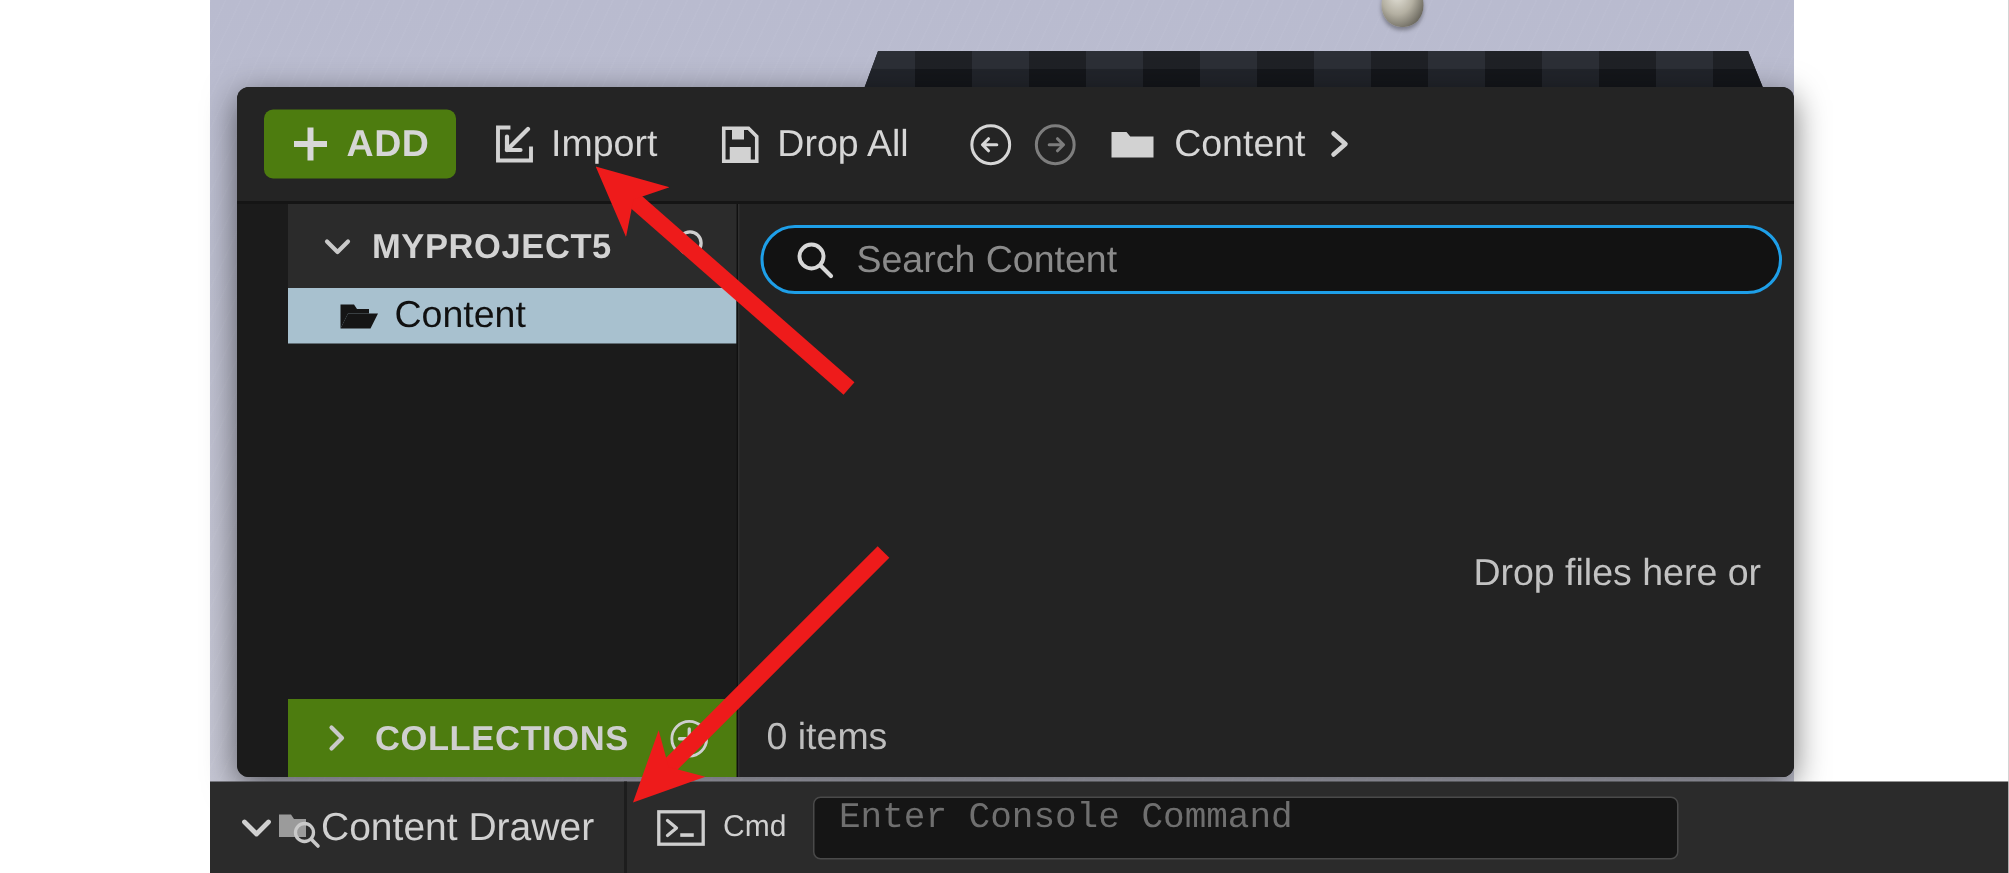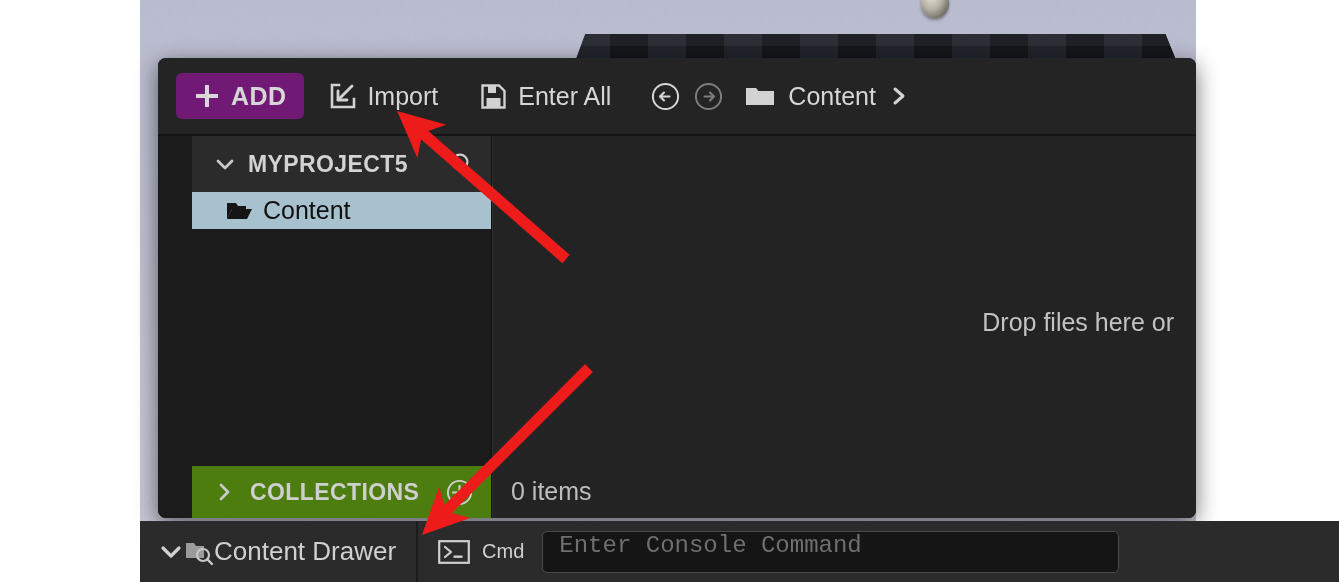--- a/index.html
+++ b/index.html
@@ -105,21 +105,21 @@
     height: 46px;
     padding: 0 16px;
     border-radius: 6px;
     color: #d6d6d6;
     font-size: 25px;
     cursor: pointer;
     user-select: none;
     white-space: nowrap;
   }
   .tb-btn.filled {
-    background: #701a75;
+    background: #4d7c0f;
     font-weight: bold;
     letter-spacing: 0.4px;
     padding: 0 18px;
   }
   .tb-icon {
     display: inline-flex;
     align-items: center;
     justify-content: center;
     flex: 0 0 auto;
   }
@@ -388,21 +388,21 @@
       </div>
 
       <div class="tb-btn" style="margin-left:10px;">
         <span class="tb-icon">
           <svg width="27" height="27" viewBox="0 0 27 27">
             <path d="M2.5 2.5 H19 L24.5 8 V24.5 H2.5 Z" fill="none" stroke="#d2d2d2" stroke-width="2.4"></path>
             <rect x="8" y="2.5" width="8" height="7.5" fill="#d2d2d2"></rect>
             <rect x="6.5" y="15" width="14" height="9.5" fill="#d2d2d2"></rect>
           </svg>
         </span>
-        <span>Enter All</span>
+        <span>Drop All</span>
       </div>
 
       <div class="nav-btns">
         <span class="nav-circle">
           <svg width="29" height="29" viewBox="0 0 29 29">
             <circle cx="14.5" cy="14.5" r="12.6" fill="none" stroke="#d6d6d6" stroke-width="2"></circle>
             <path d="M18.5 14.5 H9.5 M13 10.5 L9 14.5 L13 18.5" stroke="#d6d6d6" stroke-width="2.1" fill="none" stroke-linecap="round" stroke-linejoin="round"></path>
           </svg>
         </span>
         <span class="nav-circle">
@@ -470,20 +470,31 @@
             <svg width="27" height="27" viewBox="0 0 27 27">
               <circle cx="13.5" cy="13.5" r="11.6" fill="none" stroke="#cfcfcf" stroke-width="1.9"></circle>
               <path d="M13.5 7 V20 M7 13.5 H20" stroke="#cfcfcf" stroke-width="2.2" stroke-linecap="round"></path>
             </svg>
           </span>
         </div>
       </div>
 
       <div class="assets">
 
+        <div class="search-wrap">
+          <div class="search-box">
+            <span class="tb-icon">
+              <svg width="28" height="28" viewBox="0 0 28 28">
+                <circle cx="12" cy="12" r="8" fill="none" stroke="#d8d8d8" stroke-width="2.6"></circle>
+                <path d="M18 18 L25 25" stroke="#d8d8d8" stroke-width="2.8" stroke-linecap="round"></path>
+              </svg>
+            </span>
+            <span class="search-placeholder">Search Content</span>
+          </div>
+        </div>
 
         <div class="asset-area">
           <div class="drop-hint">Drop files here or</div>
         </div>
 
         <div class="status-row">
           <span>0 items</span>
         </div>
       </div>
     </div>

